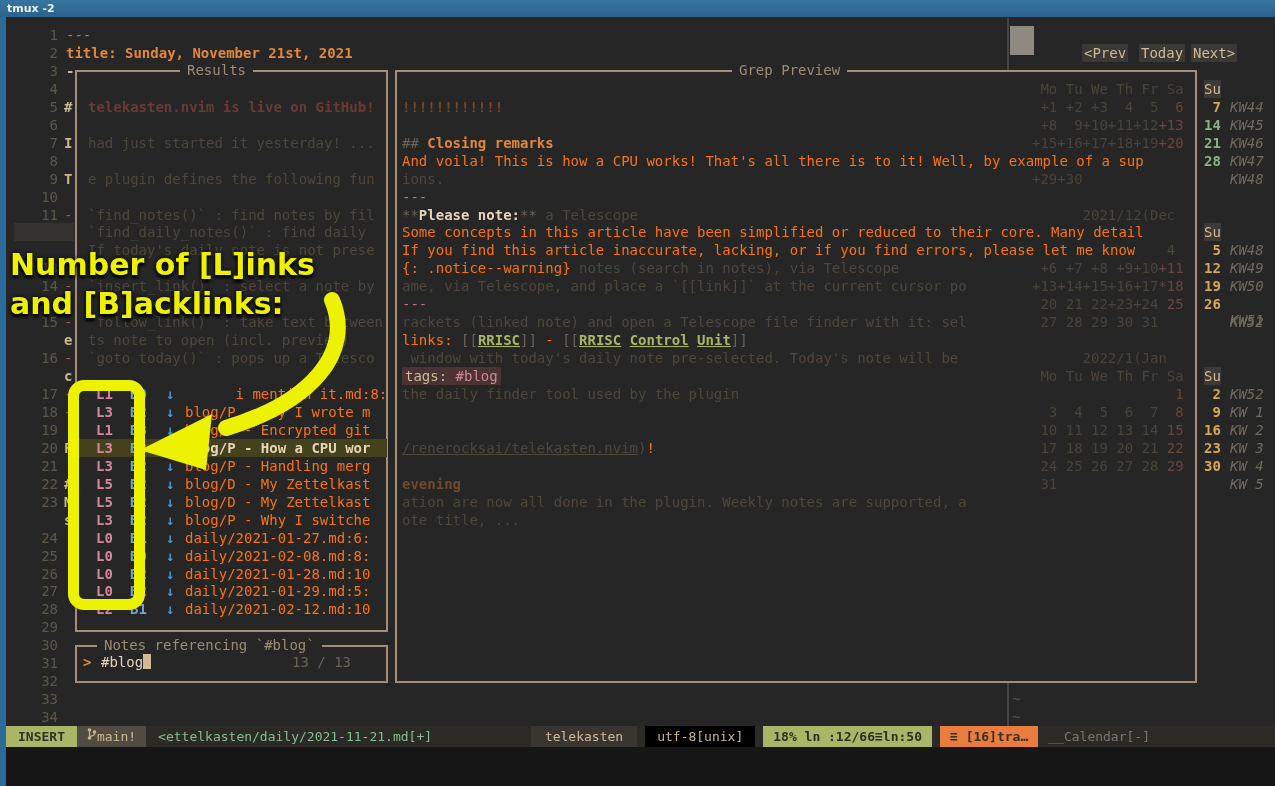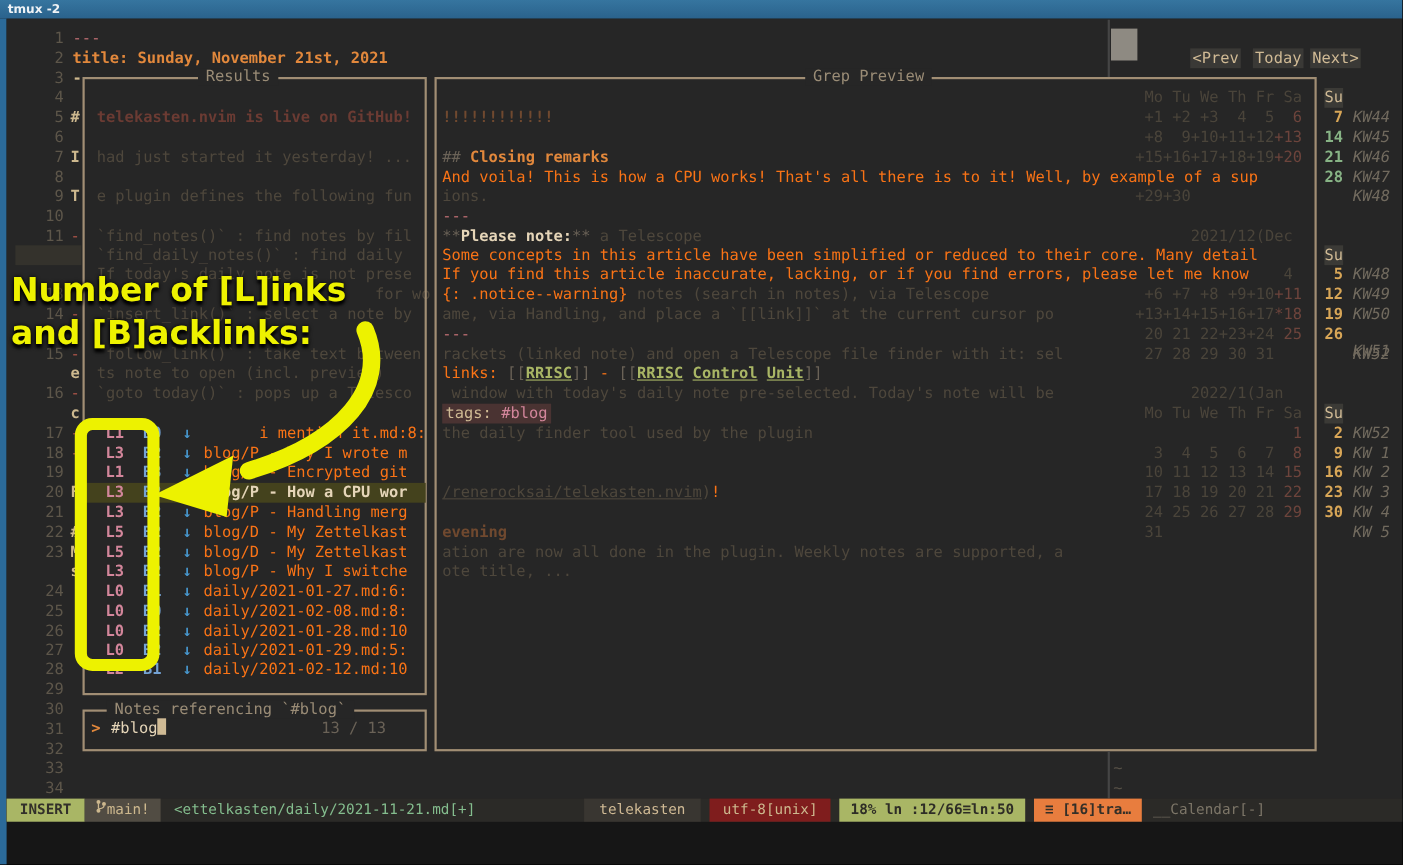--- a/index.html
+++ b/index.html
@@ -50,21 +50,21 @@
   #scrollthumb { position:absolute; left:1010px; top:26px; width:24px; height:29px; background:#8e8a82; }
 
   #statusline { position:absolute; left:0px; top:709px; width:1269px; height:21px;
                 background:#2b2a27; display:flex; align-items:stretch;
                 font:13px/21px "DejaVu Sans Mono", monospace; }
   #statusline span { display:inline-block; white-space:pre; }
   .sl-mode { background:#a9b665; color:#32302a; font-weight:bold; padding:0 12px; }
   .sl-branch { background:#514c43; color:#cdb88e; padding:0 10px; display:flex; align-items:center; gap:5px; }
   .sl-file { color:#84bd8e; padding:0 12px; }
   .sl-plugin { background:#393631; color:#d0ba95; padding:0 14px; margin-left:auto; }
-  .sl-enc { background:#7f1d1d; color:#cdb88e; padding:0 12px; margin-left:8px; }
+  .sl-enc { background:#000000; color:#cdb88e; padding:0 12px; margin-left:8px; }
   .sl-pos { background:#a9b665; color:#2e2d26; font-weight:bold; padding:0 10px; margin-left:8px; }
   .sl-tab { background:#e87d3e; color:#332f28; font-weight:bold; padding:0 10px; margin-left:8px; }
   .sl-cal { color:#7d7668; padding:0 10px; margin-right:115px; }
   #cmdarea { position:absolute; left:0; top:730px; width:1269px; height:39px; background:#1e1d1b; }
   #cmdline { position:absolute; left:10px; top:9px; color:#cfba94; font:bold 14px/18px "DejaVu Sans Mono", monospace; }
 
   #ann-rect { position:absolute; left:68px; top:380px; width:77px; height:230px;
               border:11px solid #edf200; border-radius:16px; z-index:40; }
   .ann-text { position:absolute; left:10px; z-index:41; color:#eef200;
               font:bold 30px/36px "DejaVu Sans", sans-serif;
@@ -100,21 +100,21 @@
       <div class="row " style="left: 396px; top: 494px; z-index: 10;"><span class="ghost">ote title, ...</span></div>
       <div class="row " style="left: 396px; top: 476px; z-index: 10;"><span class="ghost">ation are now all done in the plugin. Weekly notes are supported, a</span></div>
       <div class="row " style="left: 396px; top: 458px; z-index: 10;"><span class="ghost-ob">evening</span></div>
       <div class="row " style="left: 396px; top: 422px; z-index: 10;"><span class="ghost-u">/renerocksai/telekasten.nvim</span><span class="ghost">)</span><span class="t">!</span></div>
       <div class="row " style="left: 396px; top: 368px; z-index: 10;"><span class="ghost">the daily finder tool used by the plugin</span></div>
       <div class="row " style="left: 396px; top: 350px; z-index: 10;"><span class="tagbg"><span class="tagtext">tags: </span><span class="tagpink">#blog</span></span></div>
       <div class="row " style="left: 396px; top: 332px; z-index: 10;"><span class="ghost"> window with today's daily note pre-selected. Today's note will be</span></div>
       <div class="row " style="left: 396px; top: 314px; z-index: 10;"><span class="t">links: </span><span class="dim2">[[</span><span class="glink">RRISC</span><span class="dim2">]]</span><span class="t"> - </span><span class="dim2">[[</span><span class="glink">RRISC</span><span class="t"> </span><span class="glink">Control</span><span class="t"> </span><span class="glink">Unit</span><span class="dim2">]]</span></div>
       <div class="row " style="left: 396px; top: 296px; z-index: 10;"><span class="ghost">rackets (linked note) and open a Telescope file finder with it: sel</span></div>
       <div class="row " style="left: 396px; top: 278px; z-index: 10;"><span class="pink">---</span></div>
-      <div class="row " style="left: 396px; top: 260px; z-index: 10;"><span class="ghost">ame, via Handling, and place a `[[link]]` at the current cursor po</span></div>
+      <div class="row " style="left: 396px; top: 260px; z-index: 10;"><span class="ghost">ame, via Telescope, and place a `[[link]]` at the current cursor po</span></div>
       <div class="row " style="left: 396px; top: 242px; z-index: 10;"><span class="t">{: .notice--warning}</span><span class="ghost"> notes (search in notes), via Telescope</span></div>
       <div class="row " style="left: 396px; top: 224px; z-index: 10;"><span class="t">If you find this article inaccurate, lacking, or if you find errors, please let me know</span></div>
       <div class="row " style="left: 396px; top: 206px; z-index: 10;"><span class="t">Some concepts in this article have been simplified or reduced to their core. Many detail</span></div>
       <div class="row " style="left: 396px; top: 189px; z-index: 10;"><span class="dim2">**</span><span class="wb">Please note:</span><span class="dim2">**</span><span class="ghost"> a Telescope</span></div>
       <div class="row " style="left: 396px; top: 171px; z-index: 10;"><span class="pink">---</span></div>
       <div class="row " style="left: 396px; top: 153px; z-index: 10;"><span class="ghost">ions.</span></div>
       <div class="row " style="left: 396px; top: 135px; z-index: 10;"><span class="t">And voila! This is how a CPU works! That's all there is to it! Well, by example of a sup</span></div>
       <div class="row " style="left: 396px; top: 117px; z-index: 10;"><span class="dim2">## </span><span class="orange-b">Closing remarks</span></div>
       <div class="row " style="left: 396px; top: 81px; z-index: 10;"><span class="ghost-ob">!!!!!!!!!!!!</span></div>
       <div class="row tilde" style="left: 1006px; top: 691px;">~</div>
@@ -137,21 +137,20 @@
       <div class="row " style="left: 1026px; top: 153px;"><span class="cal-dim">+29+30</span><span class="cal-kw" style="position: absolute; left: 198px;">KW48</span></div>
       <div class="row " style="left: 1026px; top: 135px;"><span class="cal-dim"></span><span class="cal-teal" style="position: absolute; left: 172px;">28</span><span class="cal-kw" style="position: absolute; left: 198px;">KW47</span></div>
       <div class="row " style="left: 1026px; top: 117px;"><span class="cal-dim">+15+16+17+18+19</span><span class="cal-sa">+20</span><span class="cal-teal" style="position: absolute; left: 172px;">21</span><span class="cal-kw" style="position: absolute; left: 198px;">KW46</span></div>
       <div class="row " style="left: 1026px; top: 99px;"><span class="cal-dim"> +8  9+10+11+12</span><span class="cal-sa">+13</span><span class="cal-teal" style="position: absolute; left: 172px;">14</span><span class="cal-kw" style="position: absolute; left: 198px;">KW45</span></div>
       <div class="row " style="left: 1026px; top: 81px;"><span class="cal-dim"> +1 +2 +3  4  5</span><span class="cal-sa">  6</span><span class="cal-gold" style="position: absolute; left: 172px;"> 7</span><span class="cal-kw" style="position: absolute; left: 198px;">KW44</span></div>
       <div class="row " style="left: 1026px; top: 63px;"><span class="cal-dim"> Mo Tu We Th Fr Sa</span><span class="cal-hdr" style="position: absolute; left: 172px;">Su</span></div>
       <div class="row ghost" style="left: 82px; top: 332px;">`goto today()` : pops up a Telesco</div>
       <div class="row ghost" style="left: 82px; top: 314px;">ts note to open (incl. preview)</div>
       <div class="row ghost" style="left: 82px; top: 296px;">`follow_link()` : take text between</div>
       <div class="row ghost" style="left: 82px; top: 260px;">`insert_link()` : select a note by</div>
-      <div class="row ghost" style="left: 82px; top: 242px;">                              for wo</div>
       <div class="row ghost" style="left: 82px; top: 224px;">If today's daily note is not prese</div>
       <div class="row ghost" style="left: 82px; top: 206px;">`find_daily_notes()` : find daily</div>
       <div class="row ghost" style="left: 82px; top: 189px;">`find_notes()` : find notes by fil</div>
       <div class="row ghost" style="left: 82px; top: 153px;">e plugin defines the following fun</div>
       <div class="row ghost" style="left: 82px; top: 117px;">had just started it yesterday! ...</div>
       <div class="row ghost-red" style="left: 82px; top: 81px;">telekasten.nvim is live on GitHub!</div>
       <div class="row mark" style="left: 60px; top: 45px;">-</div>
       <div class="row orange-b" style="left: 60px; top: 27px;">title: Sunday, November 21st, 2021</div>
       <div class="row pink" style="left: 60px; top: 9px;">---</div>
       <div class="row mark" style="left: 58px; top: 494px;">s</div>

